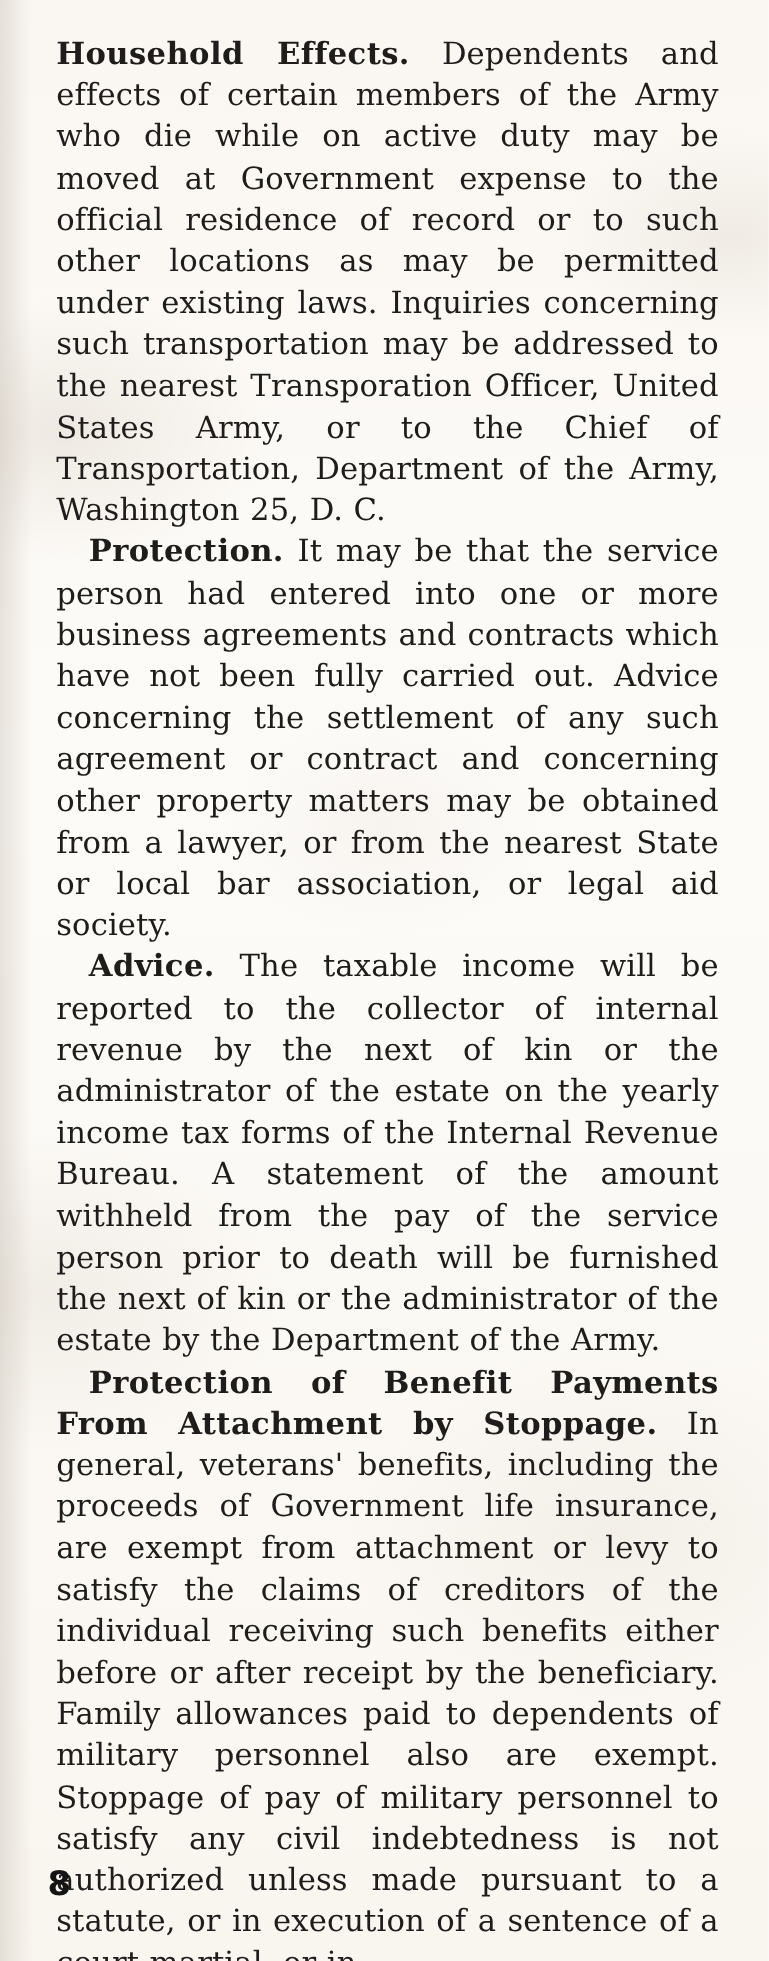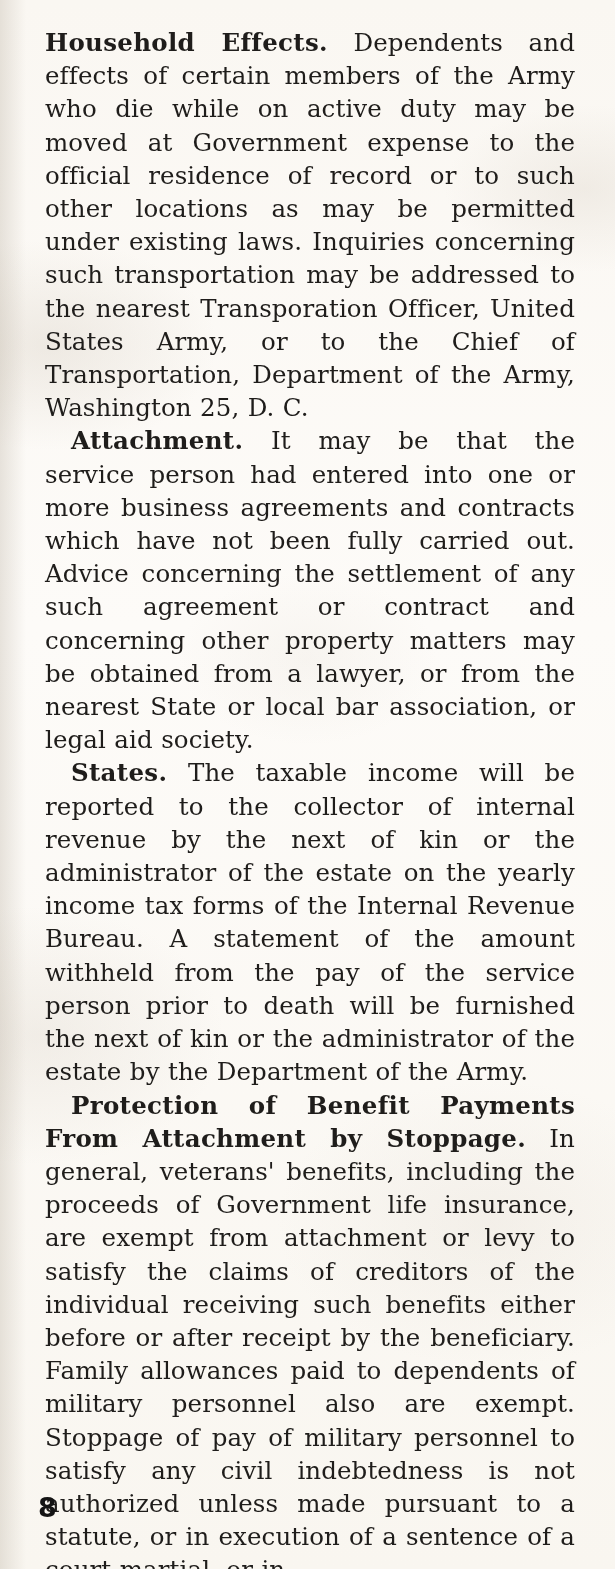--- a/index.html
+++ b/index.html
@@ -90,26 +90,26 @@
   <div class="edge-shade"></div>
 
   <div class="content">
 
     <p class="para">
       <span class="run-in">Household Effects.</span>
       <span class="after-head">Dependents and effects of certain members of the Army who die while on active duty may be moved at Government expense to the official residence of record or to such other locations as may be permitted under existing laws. Inquiries concerning such transportation may be addressed to the nearest Transporation Officer, United States Army, or to the Chief of Transportation, Department of the Army, Washington 25, D. C.</span>
     </p>
 
     <p class="para indent">
-      <span class="run-in">Attachment.</span>
+      <span class="run-in">Protection.</span>
       <span class="after-head">It may be that the service person had entered into one or more business agreements and contracts which have not been fully carried out. Advice concerning the settlement of any such agreement or contract and concerning other property matters may be obtained from a lawyer, or from the nearest State or local bar association, or legal aid society.</span>
     </p>
 
     <p class="para indent">
-      <span class="run-in">States.</span>
+      <span class="run-in">Advice.</span>
       <span class="after-head">The taxable income will be reported to the collector of internal revenue by the next of kin or the administrator of the estate on the yearly income tax forms of the Internal Revenue Bureau. A statement of the amount withheld from the pay of the service person prior to death will be furnished the next of kin or the administrator of the estate by the Department of the Army.</span>
     </p>
 
     <p class="para indent">
       <span class="run-in">Protection of Benefit Payments From Attachment by Stoppage.</span>
       <span class="after-head">In general, veterans' benefits, including the proceeds of Government life insurance, are exempt from attachment or levy to satisfy the claims of creditors of the individual receiving such benefits either before or after receipt by the beneficiary. Family allowances paid to dependents of military personnel also are exempt. Stoppage of pay of military personnel to satisfy any civil indebtedness is not authorized unless made pursuant to a statute, or in execution of a sentence of a court martial, or in</span>
     </p>
 
   </div>
 

